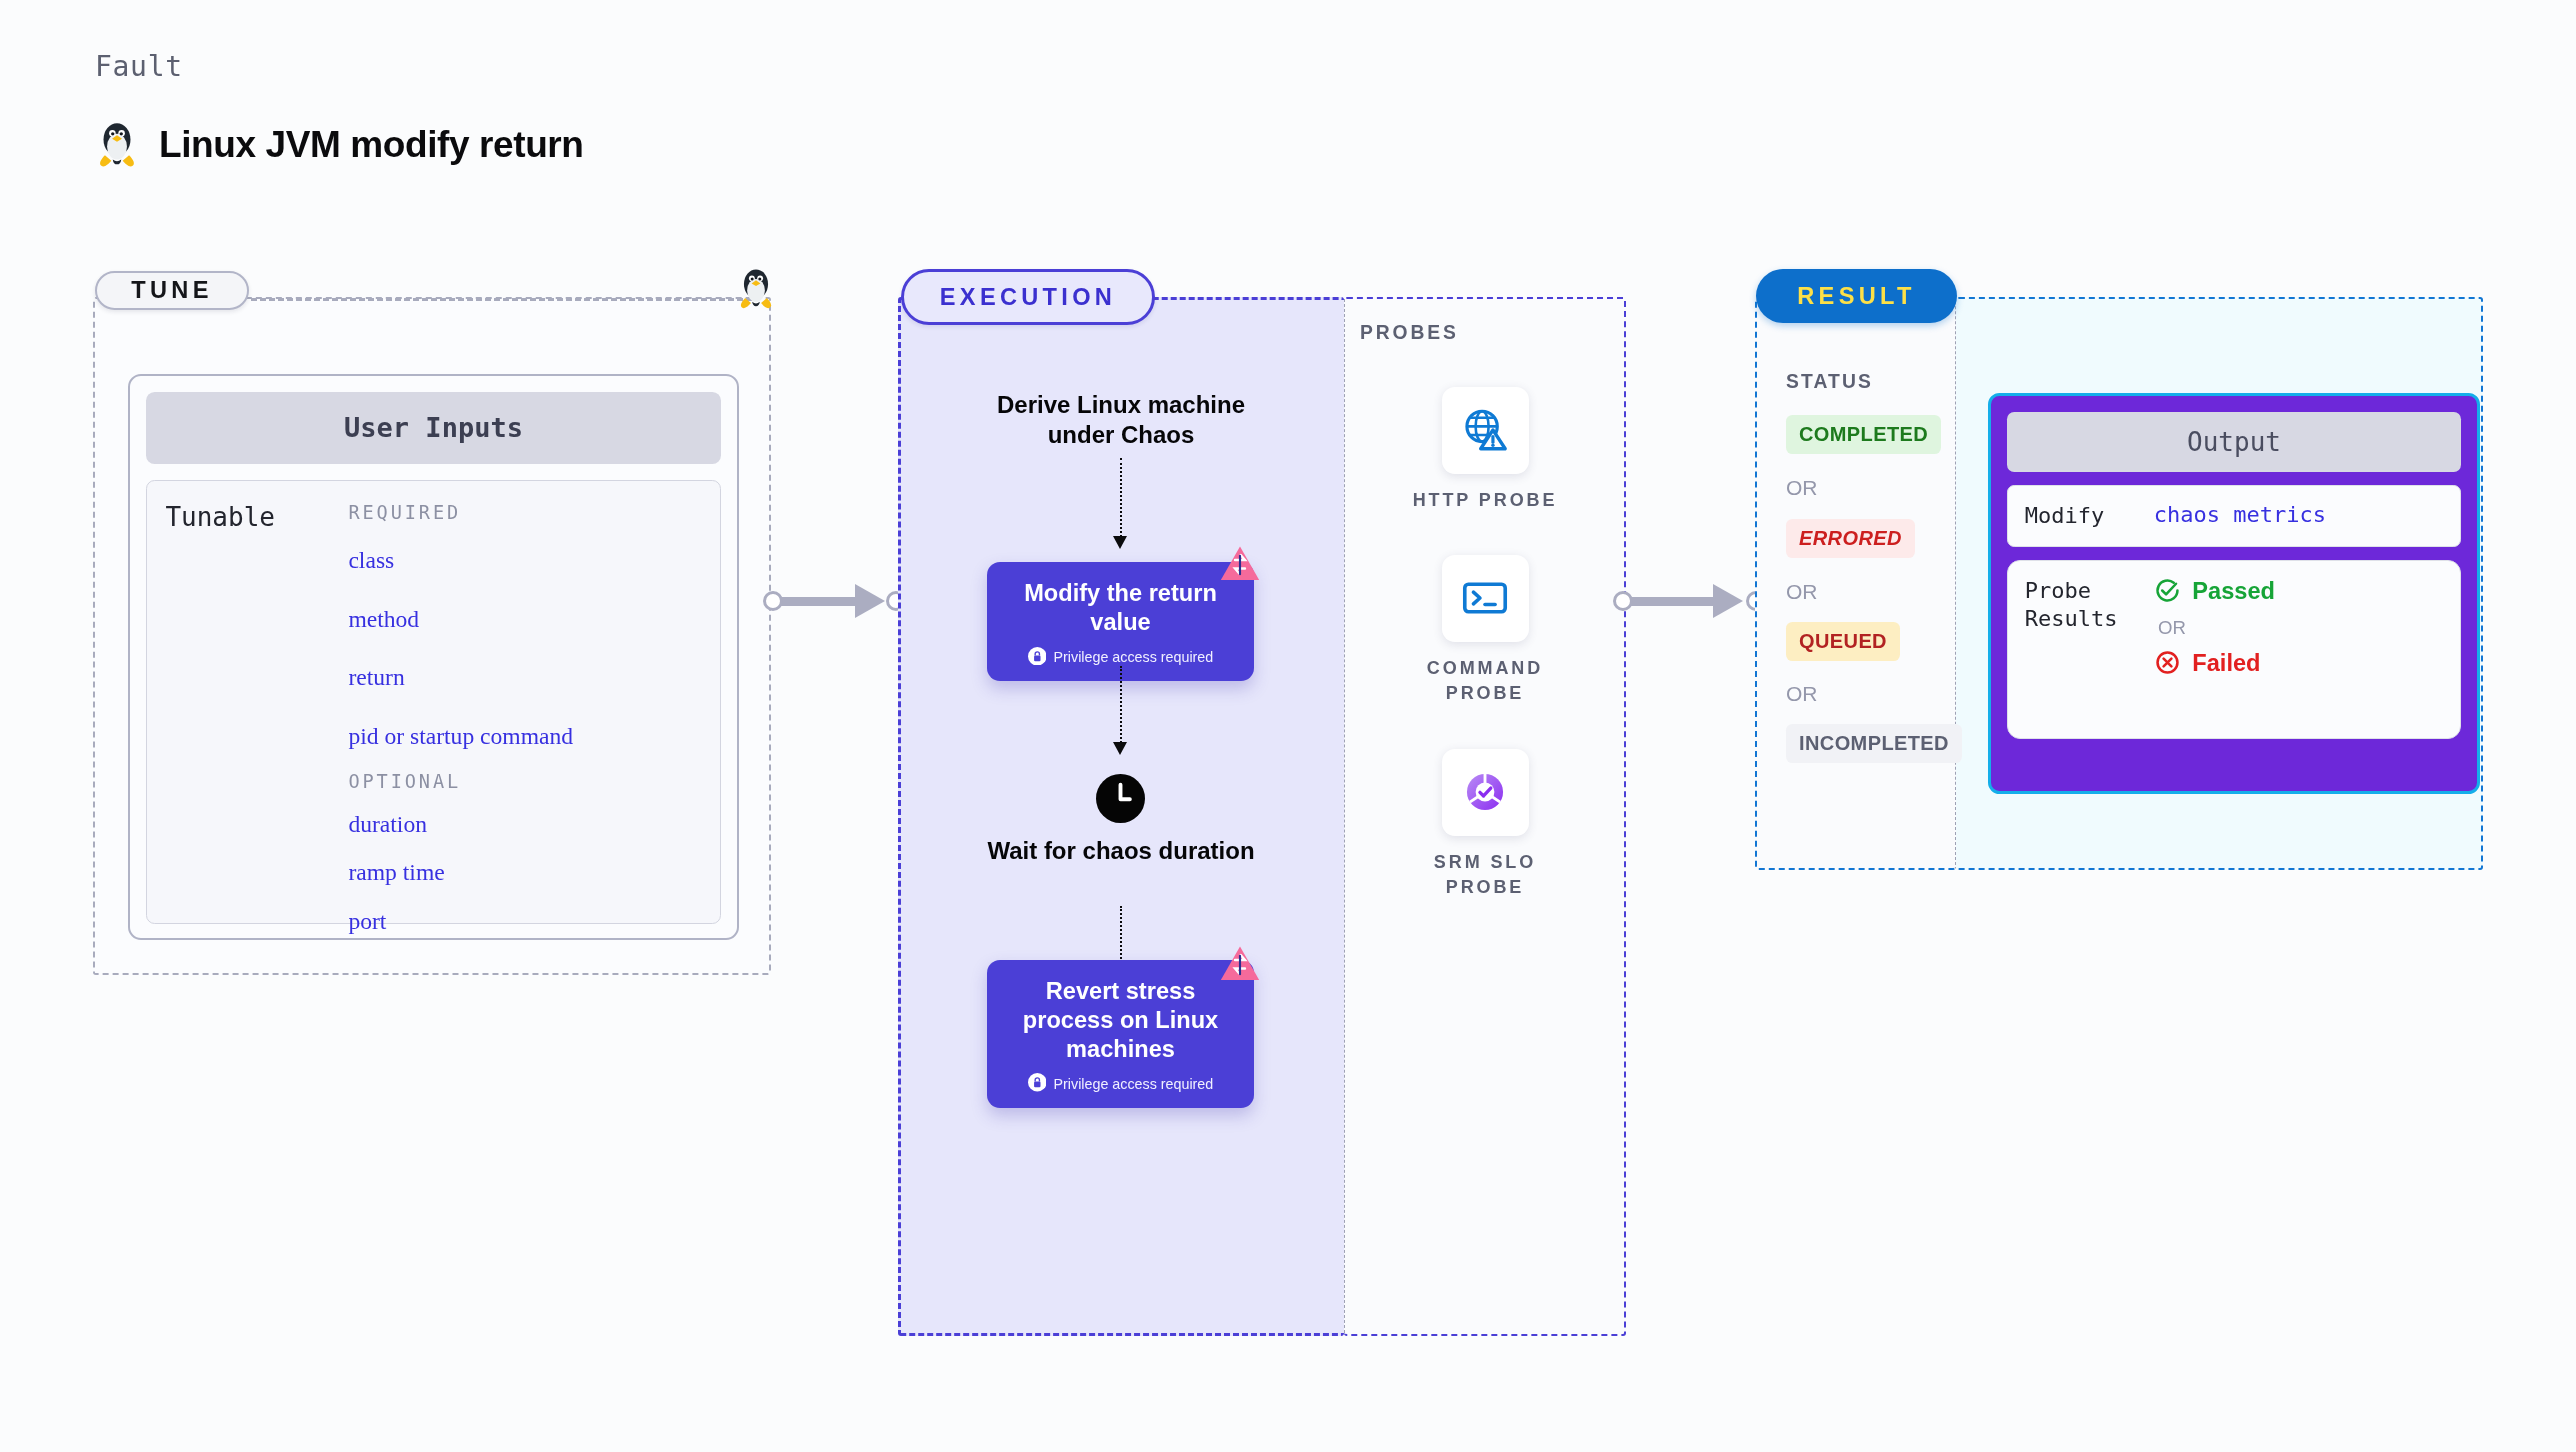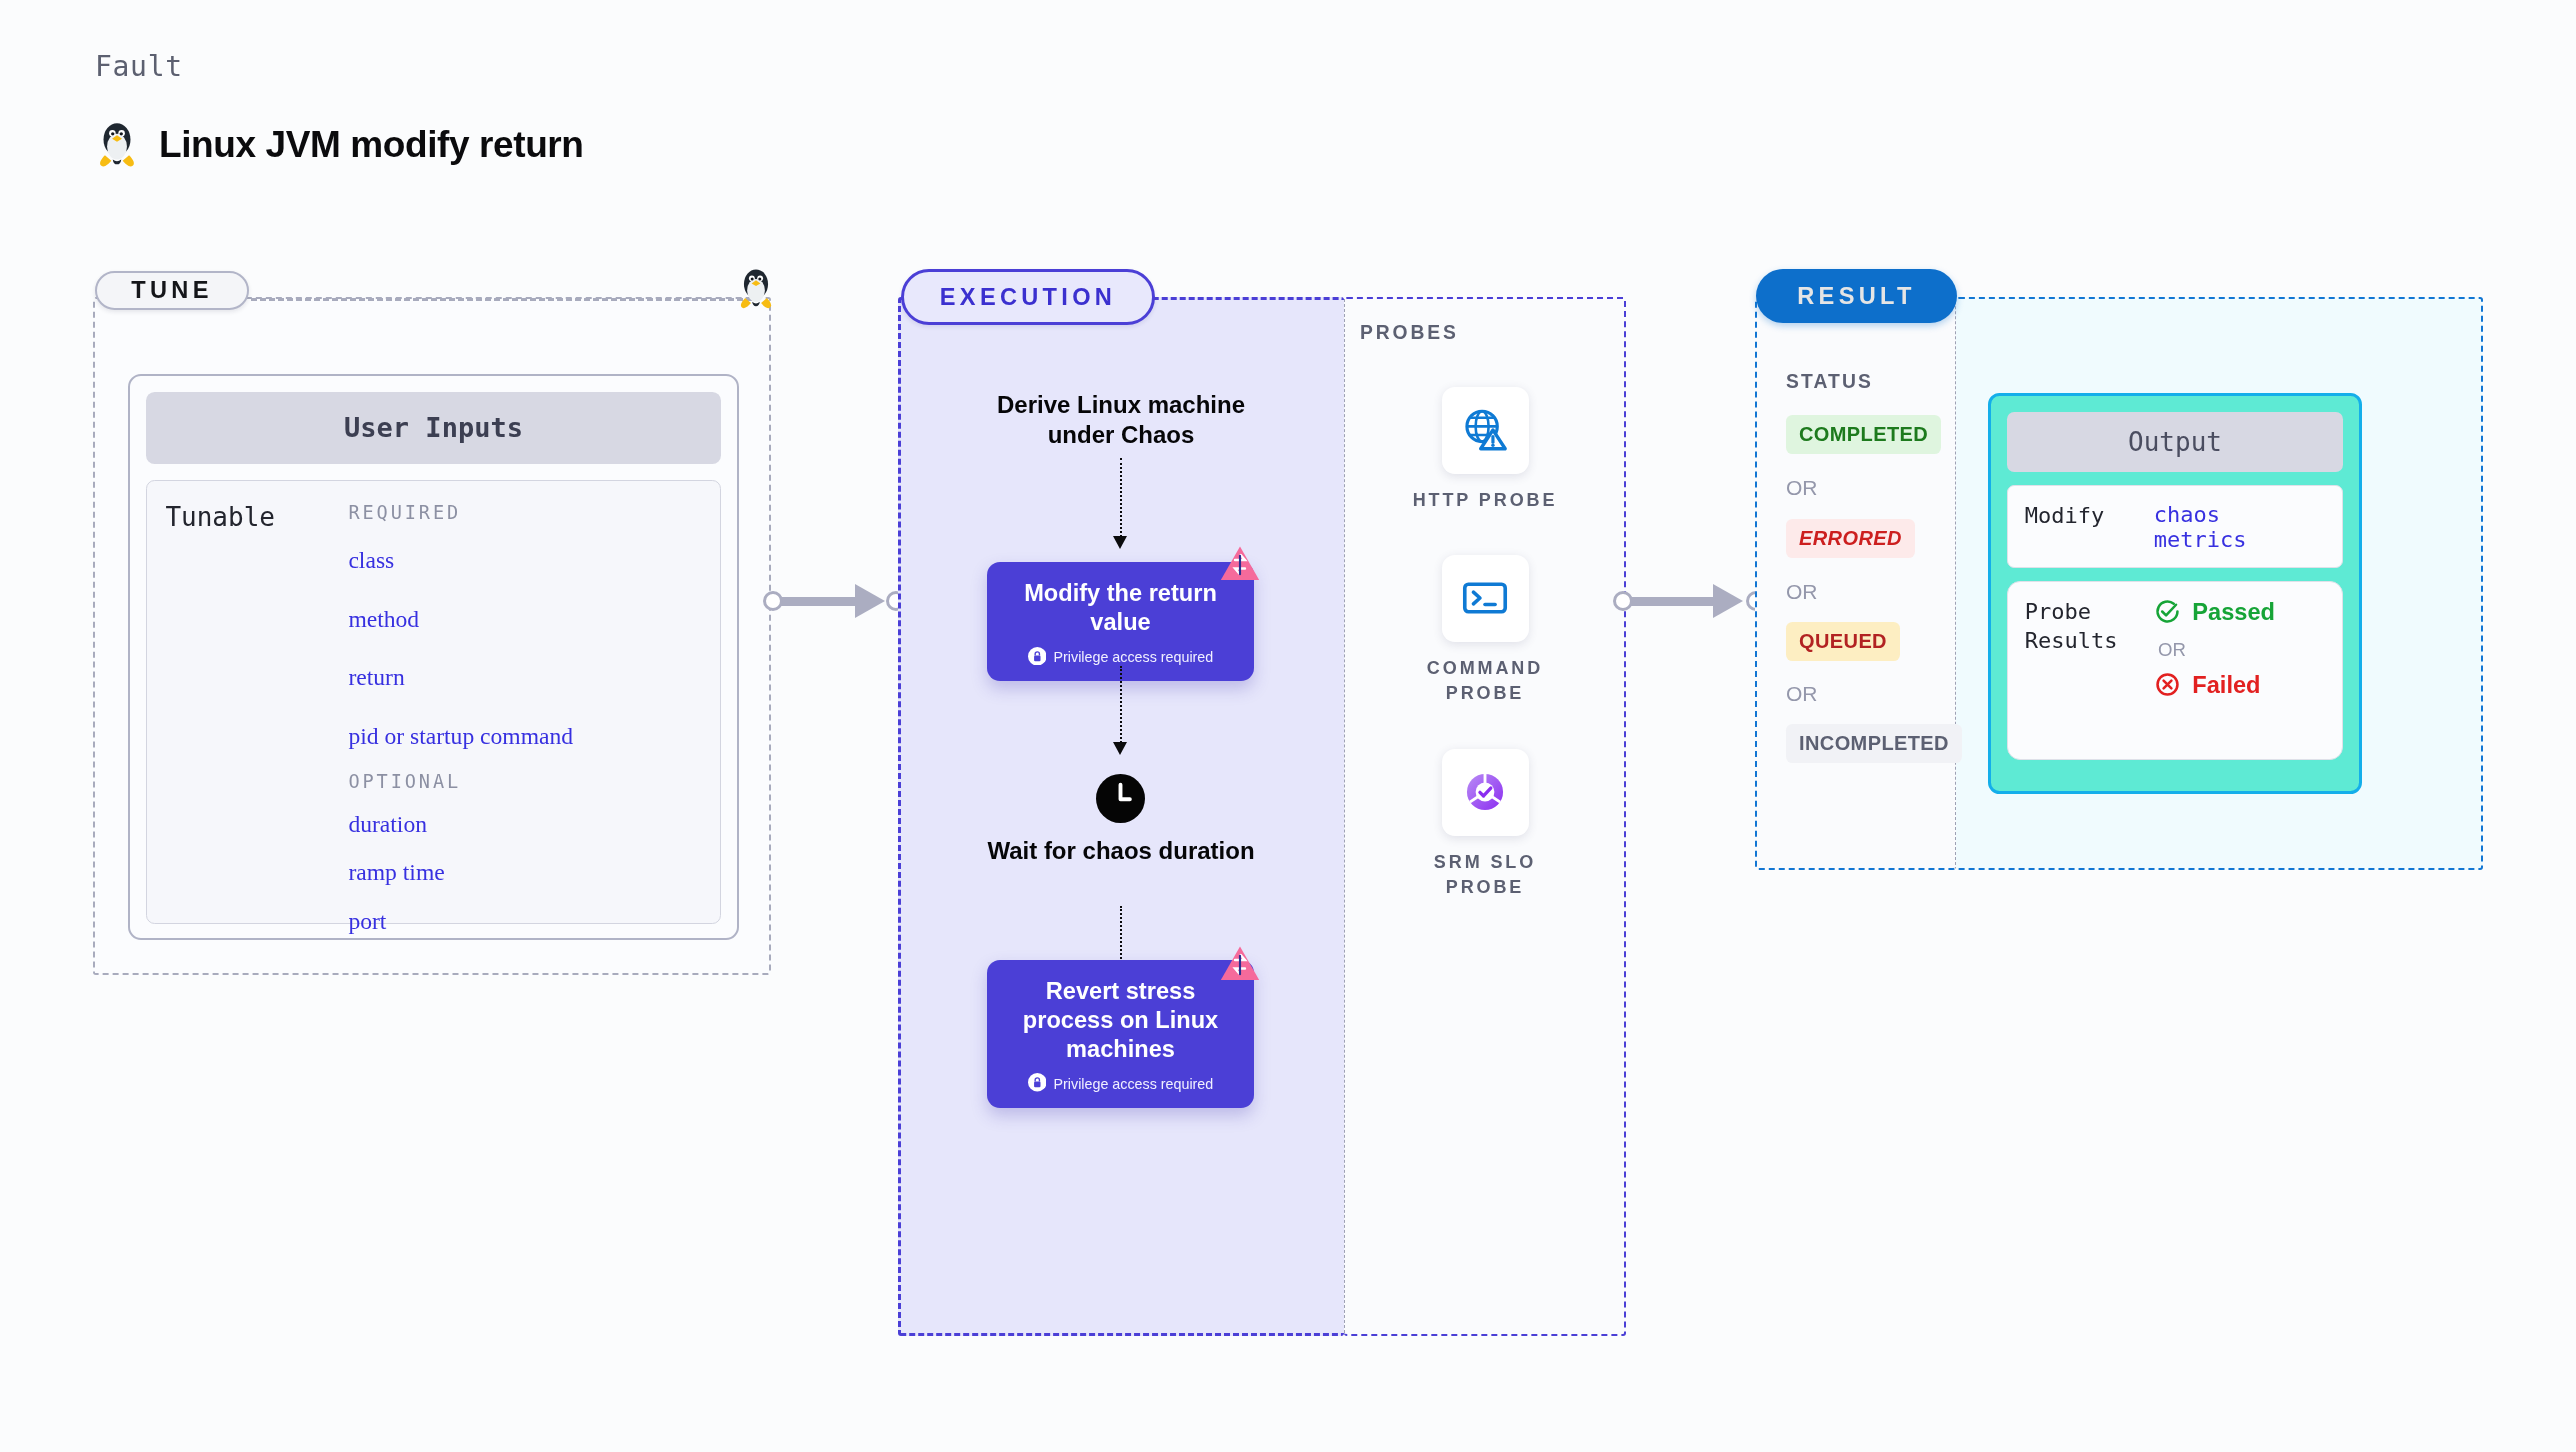--- a/index.html
+++ b/index.html
@@ -173,21 +173,21 @@
   .panel-result-status {
     position: absolute; left: 1755px; top: 297px;
     width: 201px; height: 573px;
     background: #fafbfd;
     border: 2.9px dashed #1276d3;
     border-right: 1.4px dashed #9ea1b4;
     border-radius: 2.9px;
   }
   .pill-result {
     left: 1756px; top: 269px; width: 201px; height: 54px;
-    background: #0d6fcb; border: none; color: #e5e5e5; font-size: 23.6px;
+    background: #0d6fcb; border: none; color: #fde047; font-size: 23.6px;
     box-shadow: 0 2.9px 7.2px rgba(13,111,203,0.30);
   }
   .panel-result-output {
     position: absolute; left: 1956px; top: 297px;
     width: 527px; height: 573px;
     background: #f0fbfe;
     border: 2.9px dashed #1276d3;
     border-left: none;
     border-radius: 2.9px;
   }
@@ -200,22 +200,22 @@
     padding: 7.9px 13px; border-radius: 6.4px;
     font-size: 20px; font-weight: bold; letter-spacing: 0.4px;
   }
   .or-text {
     position: absolute; left: 1786px;
     font-size: 21px; color: #9497ab;
   }
 
   .output-card {
     position: absolute; left: 1988px; top: 393px;
-    width: 374px; height: 401px;
-    background: #5eead4; border: 3.6px solid #14aeea; border-radius: 11.5px;
+    width: 492px; height: 401px;
+    background: #6d28d9; border: 3.6px solid #14aeea; border-radius: 11.5px;
     padding: 15.8px;
   }
   .out-head {
     height: 60px; background: #d7d8e3; border-radius: 7.2px;
     display: flex; align-items: center; justify-content: center;
     font-family: "DejaVu Sans Mono", monospace;
     font-size: 26px; color: #4a4d60;
   }
   .out-row {
     margin-top: 13px; border: 1.4px solid #dfe1e9; border-radius: 7.2px;

